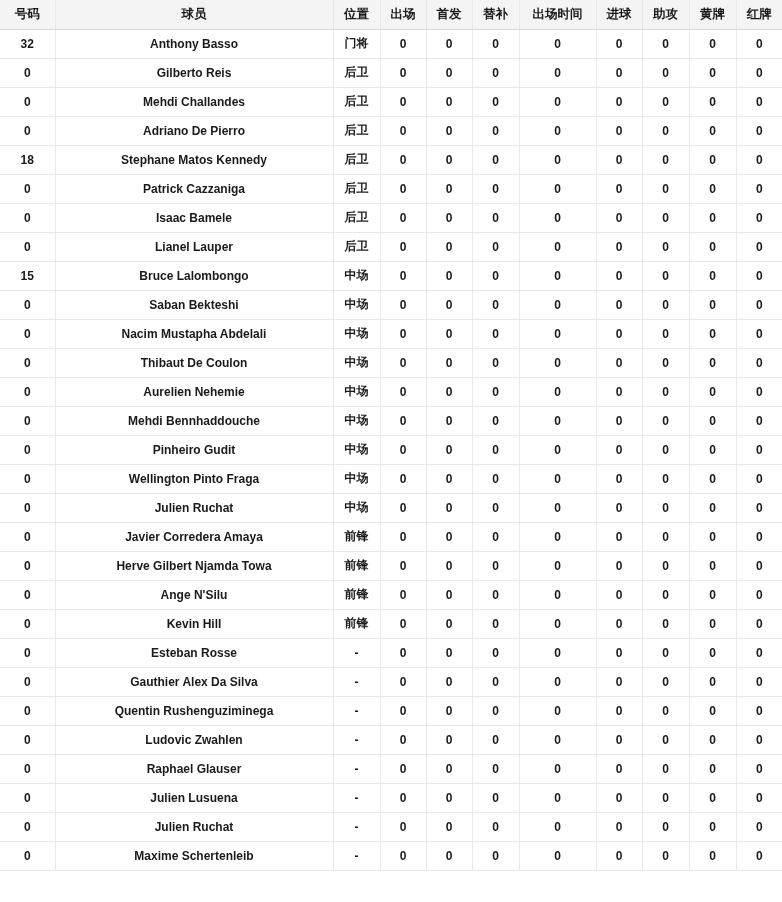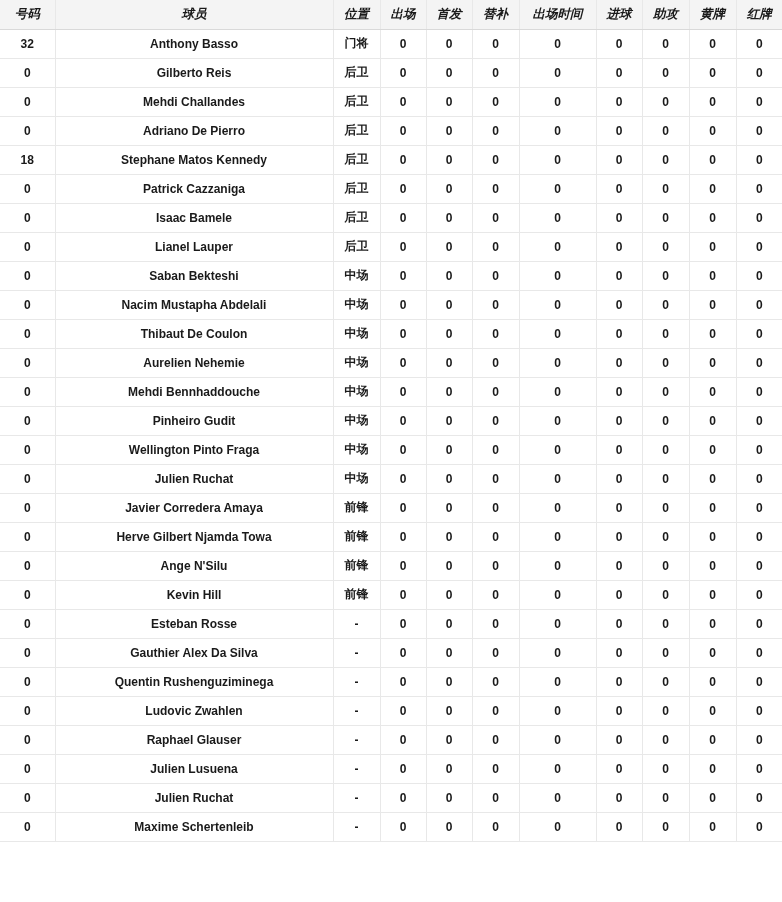--- a/index.html
+++ b/index.html
@@ -36,21 +36,20 @@
     overflow: hidden;
   }
   table.stats th + th,
   table.stats td + td {
     border-left: 1px solid var(--row-border);
   }
   table.stats thead th {
     background: var(--header-bg);
     border-bottom: 1px solid var(--header-border);
     font-size: 12.5px;
-    font-style: italic;
   }
 </style>
 </head>
 <body>
 
 <table class="stats">
   <colgroup>
     <col style="width:55px">
     <col style="width:278px">
     <col style="width:47px">
@@ -177,20 +176,33 @@
         <td>0</td>
         <td>0</td>
         <td>0</td>
         <td>0</td>
         <td>0</td>
         <td>0</td>
         <td>0</td>
         <td>0</td>
       </tr>
       <tr>
+        <td>15</td>
+        <td>Bruce Lalombongo</td>
+        <td>中场</td>
+        <td>0</td>
+        <td>0</td>
+        <td>0</td>
+        <td>0</td>
+        <td>0</td>
+        <td>0</td>
+        <td>0</td>
+        <td>0</td>
+      </tr>
+      <tr>
         <td>0</td>
         <td>Saban Bekteshi</td>
         <td>中场</td>
         <td>0</td>
         <td>0</td>
         <td>0</td>
         <td>0</td>
         <td>0</td>
         <td>0</td>
         <td>0</td>

